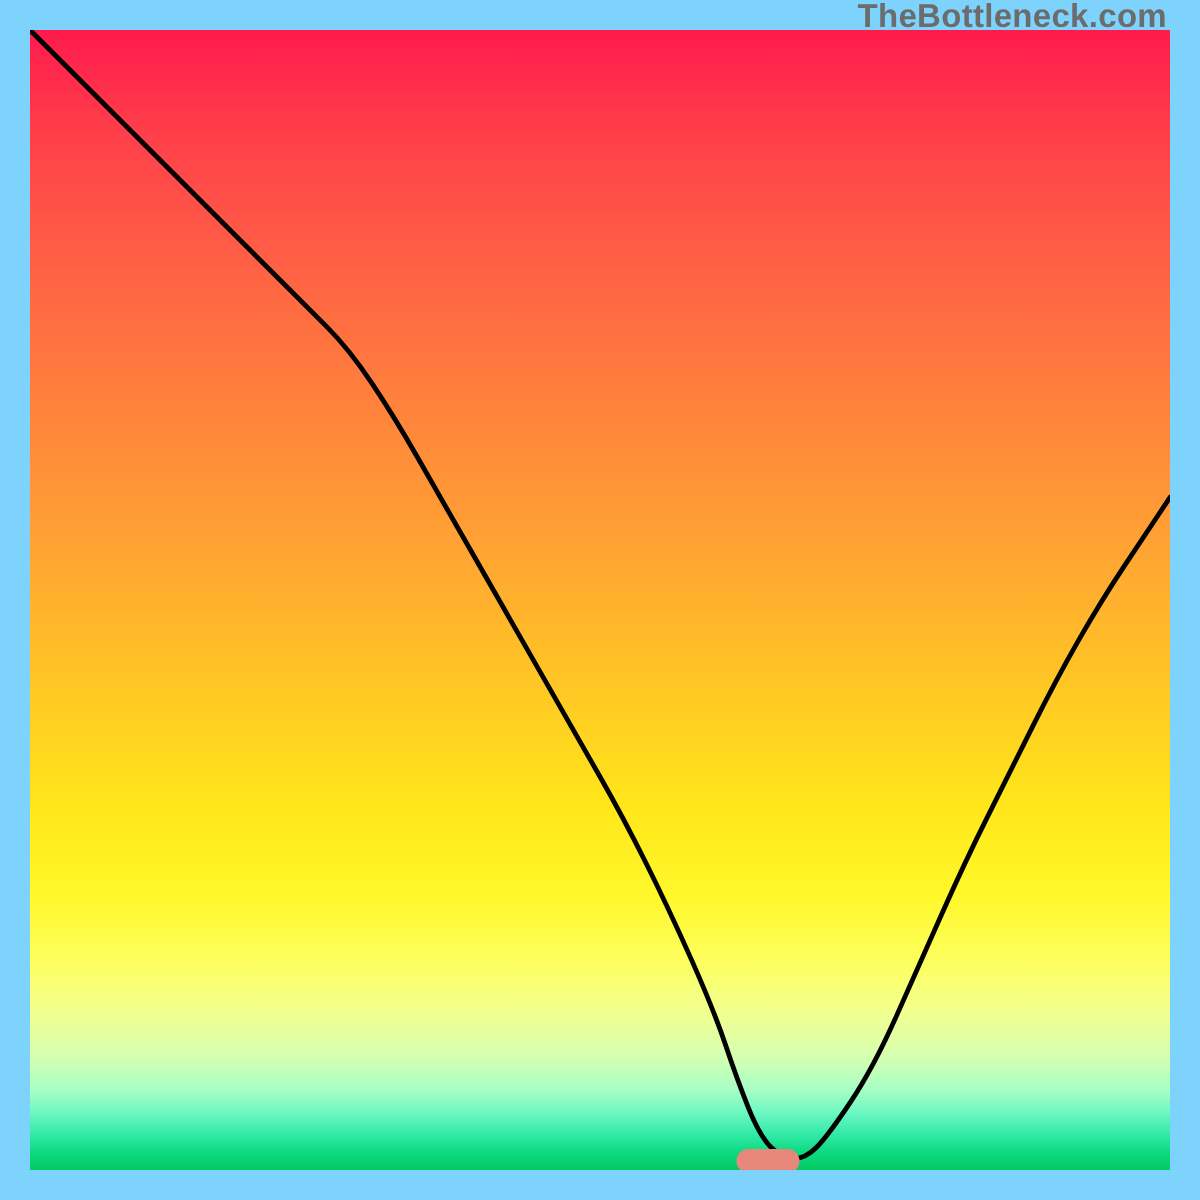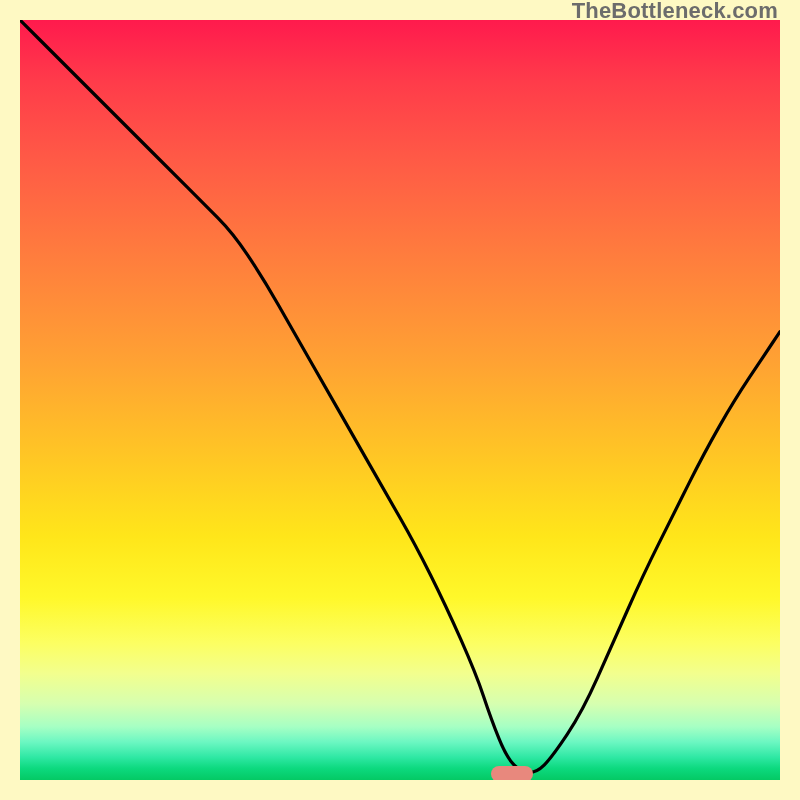--- a/index.html
+++ b/index.html
@@ -7,21 +7,21 @@
     padding: 0;
     width: 800px;
     height: 800px;
     overflow: hidden;
     background: #000;
     font-family: Arial, Helvetica, sans-serif;
   }
   .frame {
     position: absolute;
     inset: 0;
-    background: #fef9c3;
+    background: #7dd3fc;
   }
   .plot {
     position: absolute;
     
     left: 20px;
     top: 20px;
     width: 760px;
     height: 760px;
     overflow: hidden;
   }

